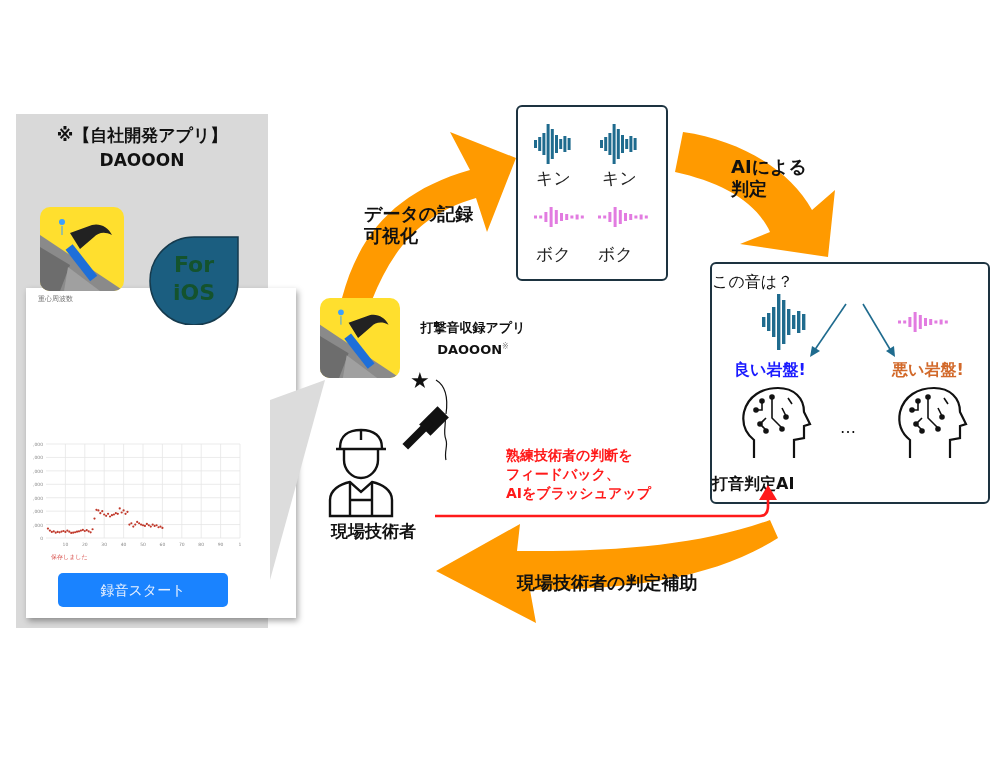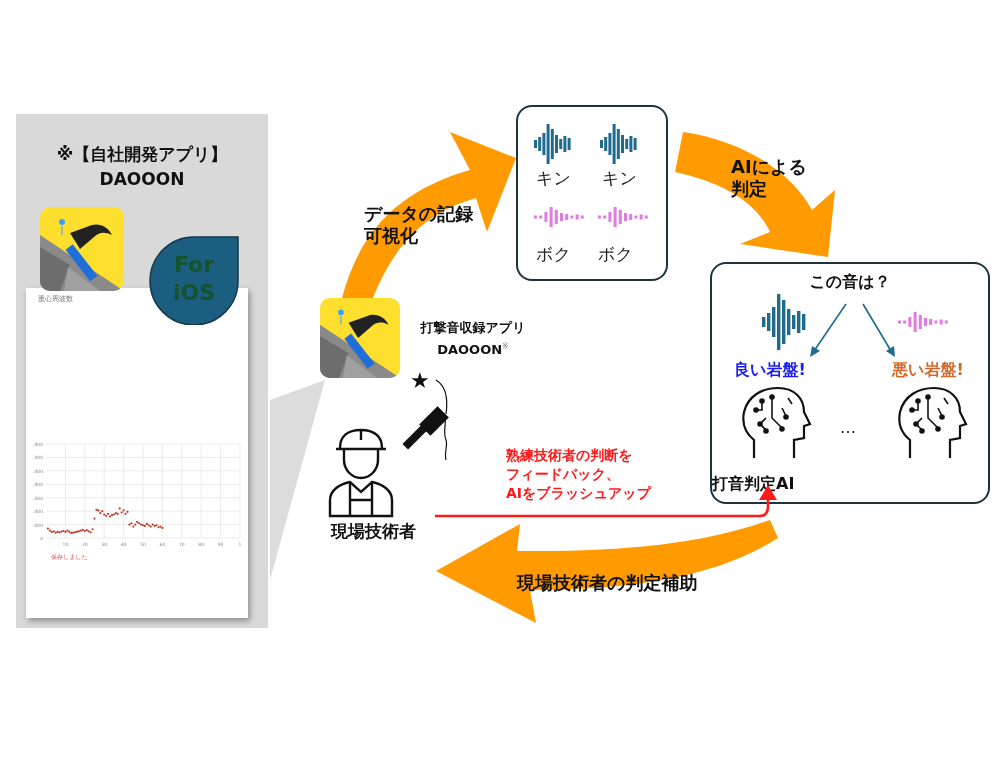--- a/index.html
+++ b/index.html
@@ -1,36 +1,36 @@
 <!DOCTYPE html>
 <html><head>
 <meta charset="utf-8">
 <style>
   html, body { margin:0; padding:0; background:#ffffff; }
   body { width:1000px; height:764px; position:relative; overflow:hidden;
          font-family:"DejaVu Sans", sans-serif; color:#111; }
   .abs { position:absolute; }
   
   #left-panel { left:16px; top:114px; width:252px; height:514px; background:#d9d9d9; }
-  .panel-title { position:absolute; left:0; width:252px; text-align:center; font-weight:bold; font-size:17px; line-height:25px; color:#111;margin-top:19px; }
+  .panel-title { position:absolute; left:0; width:252px; text-align:center; font-weight:bold; font-size:17px; line-height:25px; color:#111; }
   #phone { left:26px; top:288px; width:222px; height:330px; background:#fff;
-           box-shadow: 2px 3px 6px rgba(0,0,0,0.35); }
+           box-shadow: 2px 3px 6px rgba(0,0,0,0.35); padding-left: 48px; }
   .freq-label { position:absolute; left:12px; top:6px; font-size:7px; color:#777; }
   .freq-list { position:absolute; left:35px; top:18px; font-size:9px; line-height:11.4px; color:#444; }
   #phone-chart { position:absolute; left:0; top:150px; }
   .saved { position:absolute; left:25px; top:265px; font-size:6px; color:#d9534f; }
   #rec-btn { position:absolute; left:32px; top:285px; width:170px; height:34px; background:#1a83ff;
              border-radius:5px; color:#e8f1ff; font-size:14px; text-align:center; line-height:34px; }
   
   .app-icon { position:absolute; width:84px; height:84px; border-radius:10px; overflow:hidden; }
   
   #for-ios { left:148px; top:235px; width:92px; height:90px; }
   .ios-text { position:absolute; left:0; width:92px; text-align:center; color:#14532d; font-weight:bold; font-size:22px; line-height:27px; }
   
-  .rbox { position:absolute; border:2px solid #1d3340; border-radius:16px; background:#fff; }
+  .rbox { position:absolute; border:2px solid #1d3340; border-radius:6px; background:#fff; }
   .label { position:absolute; font-size:18px; font-weight:bold; line-height:22px; }
   .kin { position:absolute; font-size:17px; color:#222; }
   .red-text { color:#ff1a1a; font-size:14px; font-weight:bold; line-height:19px; }
 </style>
 </head>
 <body>
 
 <svg class="abs" style="left:0;top:0" width="1000" height="764">
 
   <path fill="#ff9a00" d="M342,298 C360,230 400,190 470,170 L450,132 L516,158 L487,232 L476,198 C420,214 392,250 372,300 Z"></path>
@@ -139,20 +139,21 @@
       <circle cx="122.82000000000001" cy="87.24285714285715" r="1.1" fill="#c0392b"></circle>
       <circle cx="124.76" cy="88.58571428571429" r="1.1" fill="#c0392b"></circle>
       <circle cx="126.7" cy="86.57142857142857" r="1.1" fill="#c0392b"></circle>
       <circle cx="128.64000000000001" cy="87.91428571428571" r="1.1" fill="#c0392b"></circle>
       <circle cx="130.57999999999998" cy="87.24285714285715" r="1.1" fill="#c0392b"></circle>
       <circle cx="132.51999999999998" cy="89.25714285714285" r="1.1" fill="#c0392b"></circle>
       <circle cx="134.45999999999998" cy="88.58571428571429" r="1.1" fill="#c0392b"></circle>
       <circle cx="136.39999999999998" cy="89.92857142857143" r="1.1" fill="#c0392b"></circle>
     </svg>
   <div class="saved">保存しました</div>
+  <div id="rec-btn">録音スタート</div>
 </div>
 
 <div class="app-icon" style="left:40px;top:207px">
   <svg width="84" height="84" viewBox="0 0 84 84">
     <rect width="84" height="84" fill="#ffdf2e"></rect>
     <path d="M0,28 L84,84 L0,84 Z" fill="#8a8a8a"></path>
     <path d="M0,40 L30,58 L20,84 L0,84 Z" fill="#6d6d6d"></path>
     <path d="M28,60 L60,84 L24,84 Z" fill="#a0a0a0"></path>
     <rect x="37" y="36" width="9" height="40" fill="#1e6fd9" transform="rotate(-38 41 56)"></rect>
     <path d="M30,26 L52,18 C60,16 68,20 72,28 C64,24 58,26 54,30 L40,42 Z" fill="#222"></path>
@@ -272,21 +273,21 @@
   <div class="kin" style="left:80px;top:136px">ボク</div>
 </div>
 
 <div class="label" style="left:364px;top:203px">データの記録</div>
 <div class="label" style="left:364px;top:225px">可視化</div>
 <div class="label" style="left:731px;top:156px">AIによる</div>
 <div class="label" style="left:731px;top:178px">判定</div>
 <div class="label" style="left:517px;top:572px">現場技術者の判定補助</div>
 
 <div class="rbox" style="left:710px;top:262px;width:276px;height:238px">
-  <div class="abs" style="left:0;top:8px;width:276px;text-align:center;font-size:16px;font-weight:bold">この音は？</div>
+  <div class="abs" style="left:0;top:8px;width:276px;text-align:left;font-size:16px;font-weight:normal">この音は？</div>
   <svg class="abs" style="left:0;top:0" width="276" height="238">
     <line x1="134" y1="40" x2="102" y2="87" stroke="#1f6b8e" stroke-width="1.6"></line>
     <polygon points="98,93 100,82 108,87" fill="#1f6b8e"></polygon>
     <line x1="151" y1="40" x2="179" y2="87" stroke="#1f6b8e" stroke-width="1.6"></line>
     <polygon points="183,93 174,87 182,82" fill="#1f6b8e"></polygon>
     <g transform="translate(48,26)" class="wf">
         <rect x="2" y="27" width="3.4" height="10" fill="#1f6b8e"></rect>
         <rect x="7" y="23" width="3.4" height="18" fill="#1f6b8e"></rect>
         <rect x="12" y="17" width="3.4" height="30" fill="#1f6b8e"></rect>
         <rect x="17" y="4" width="3.4" height="56" fill="#1f6b8e"></rect>

